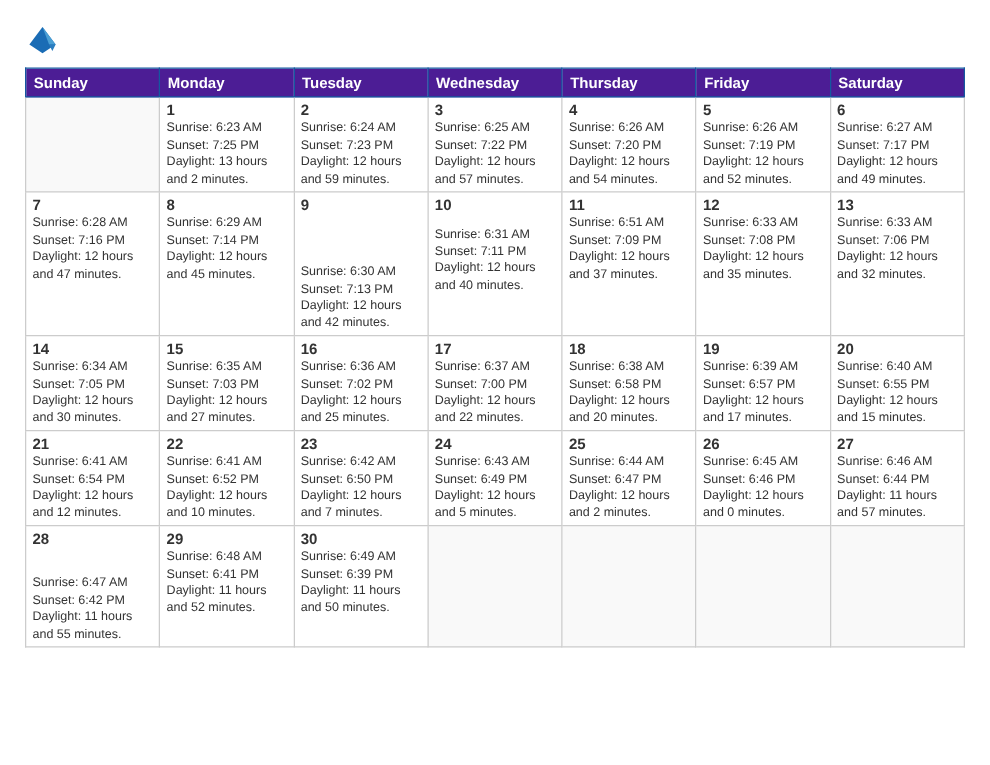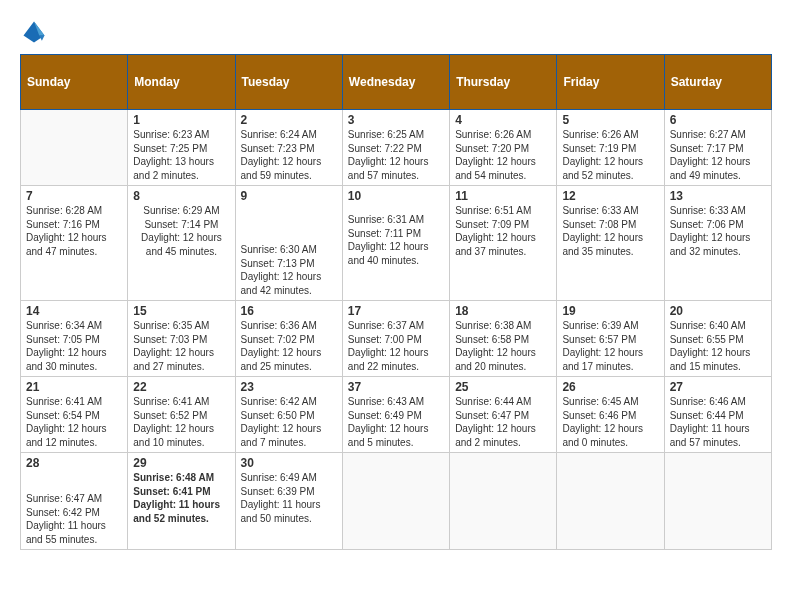--- a/index.html
+++ b/index.html
@@ -57,25 +57,25 @@
     .location {
       font-size: 13px;
       color: #555;
     }
     .calendar {
       width: 100%;
       border-collapse: collapse;
       border: 1px solid #ccc;
     }
     .calendar th {
-      background: #a16207;
+      background: #4c1d95;
       color: #fff;
       font-size: 12px;
       font-weight: bold;
-      padding: 20px 6px;
+      padding: 4px 6px;
       text-align: left;
       border: 1px solid #1558a0;
     }
     .calendar td {
       border: 1px solid #ccc;
       vertical-align: top;
       padding: 3px 5px;
       width: 107px;
       min-height: 72px;
       background: #fff;
@@ -178,21 +178,21 @@
         <tr>
           <td>
             <div class="day-num">7</div>
             <div class="day-info" style="white-space: pre-line;">Sunrise: 6:28 AM
 Sunset: 7:16 PM
 Daylight: 12 hours
 and 47 minutes.</div>
           </td>
           <td>
             <div class="day-num">8</div>
-            <div class="day-info" style="white-space: pre-line; text-align: center;">Sunrise: 6:29 AM
+            <div class="day-info" style="white-space: pre-line;">Sunrise: 6:29 AM
 Sunset: 7:14 PM
 Daylight: 12 hours
 and 45 minutes.</div>
           </td>
           <td>
             <div class="day-num">9</div>
             <div class="day-info" style="white-space: pre-line; margin-top: 40px;">Sunrise: 6:30 AM
 Sunset: 7:13 PM
 Daylight: 12 hours
 and 42 minutes.</div>
@@ -293,21 +293,21 @@
 and 10 minutes.</div>
           </td>
           <td>
             <div class="day-num">23</div>
             <div class="day-info" style="white-space: pre-line;">Sunrise: 6:42 AM
 Sunset: 6:50 PM
 Daylight: 12 hours
 and 7 minutes.</div>
           </td>
           <td>
-            <div class="day-num">37</div>
+            <div class="day-num">24</div>
             <div class="day-info" style="white-space: pre-line;">Sunrise: 6:43 AM
 Sunset: 6:49 PM
 Daylight: 12 hours
 and 5 minutes.</div>
           </td>
           <td>
             <div class="day-num">25</div>
             <div class="day-info" style="white-space: pre-line;">Sunrise: 6:44 AM
 Sunset: 6:47 PM
 Daylight: 12 hours
@@ -331,21 +331,21 @@
         <tr>
           <td>
             <div class="day-num">28</div>
             <div class="day-info" style="white-space: pre-line; margin-top: 22px;">Sunrise: 6:47 AM
 Sunset: 6:42 PM
 Daylight: 11 hours
 and 55 minutes.</div>
           </td>
           <td>
             <div class="day-num">29</div>
-            <div class="day-info" style="white-space: pre-line; font-weight: bold;">Sunrise: 6:48 AM
+            <div class="day-info" style="white-space: pre-line;">Sunrise: 6:48 AM
 Sunset: 6:41 PM
 Daylight: 11 hours
 and 52 minutes.</div>
           </td>
           <td>
             <div class="day-num">30</div>
             <div class="day-info" style="white-space: pre-line;">Sunrise: 6:49 AM
 Sunset: 6:39 PM
 Daylight: 11 hours
 and 50 minutes.</div>

